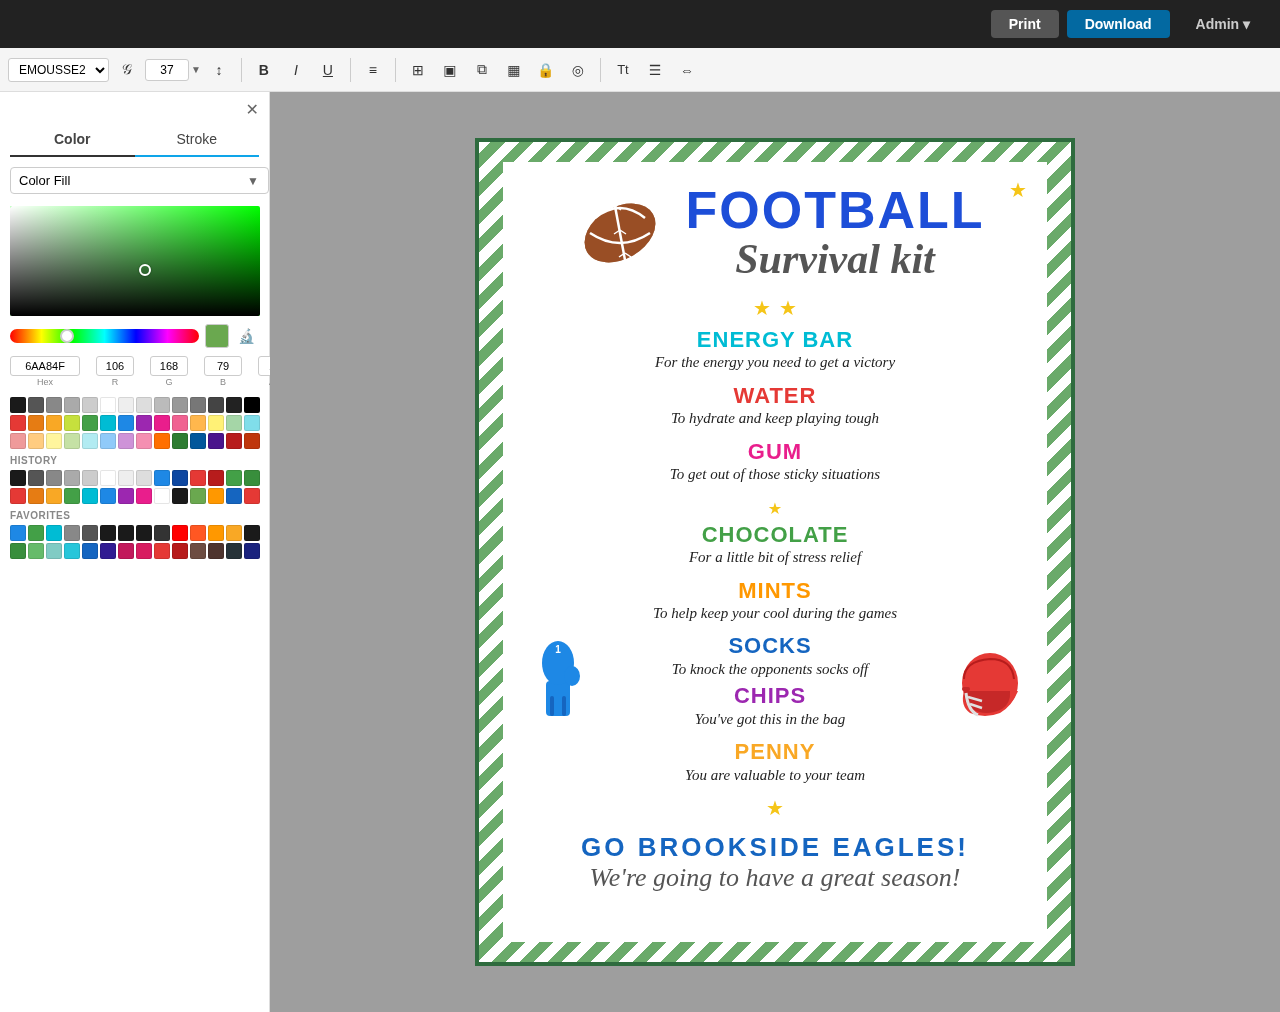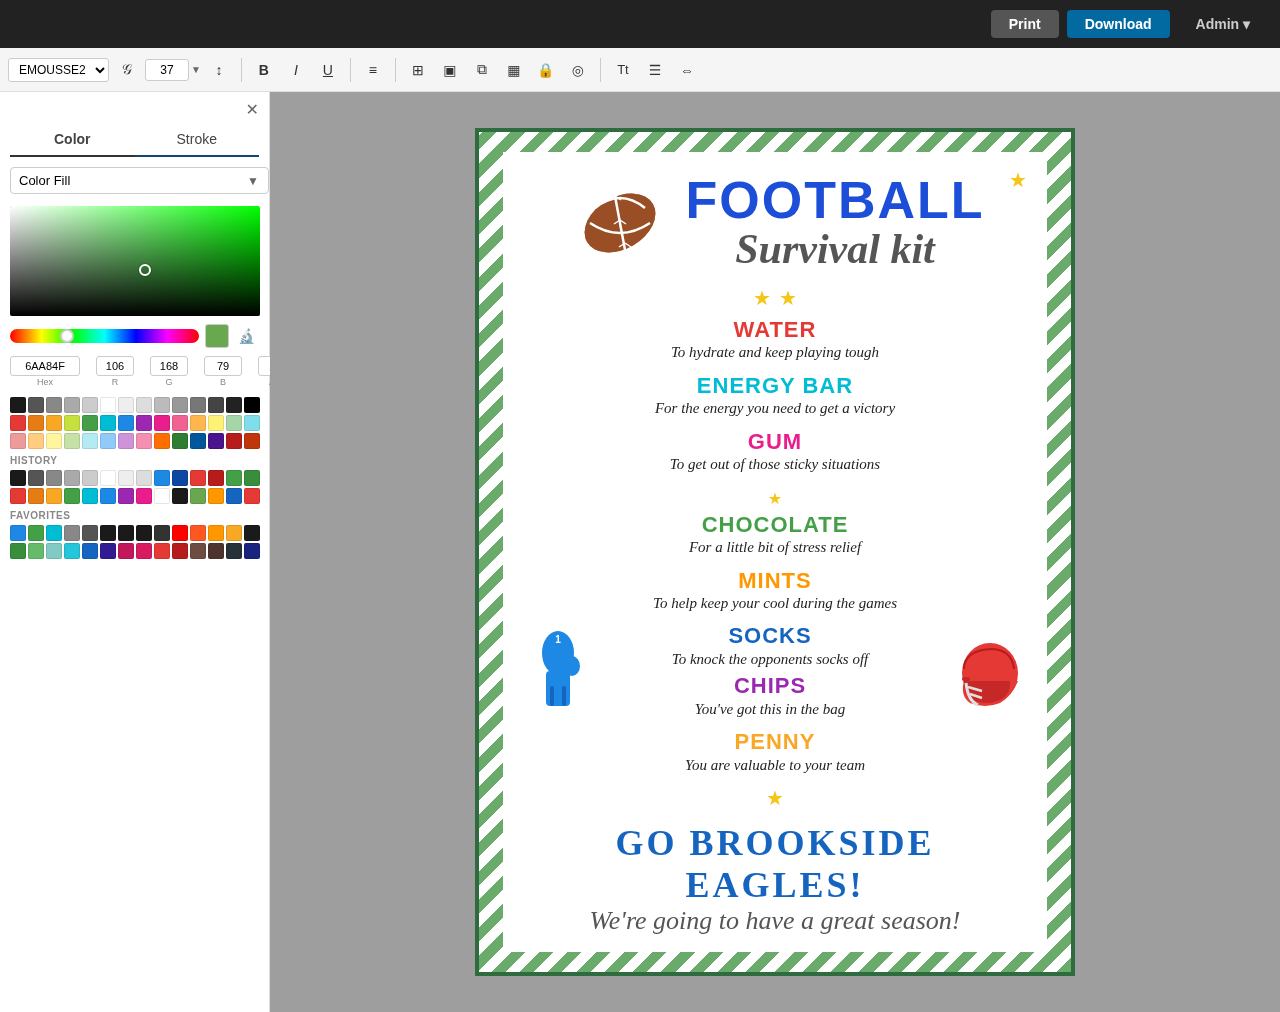--- a/index.html
+++ b/index.html
@@ -93,21 +93,21 @@
       justify-content: flex-end;
       padding: 8px 10px 4px;
     }
     #close-icon {
       cursor: pointer;
       font-size: 16px;
       color: #666;
     }
     #color-stroke-tabs {
       display: flex;
-      border-bottom: 2px solid #0c4a6e;
+      border-bottom: 2px solid #0ea5e9;
       margin: 0 10px;
     }
     .cs-tab {
       flex: 1;
       text-align: center;
       padding: 8px 0;
       cursor: pointer;
       font-size: 14px;
       color: #444;
     }
@@ -379,24 +379,24 @@
     .color-red { color: #e53935; }
     .color-cyan { color: #00bcd4; }
     .color-magenta { color: #e91e8c; }
     .color-green { color: #43a047; }
     .color-orange { color: #ff9800; }
     .color-blue { color: #1565c0; }
     .color-purple { color: #9c27b0; }
     .color-yellow { color: #f9a825; }
 
     .go-text {
-      font-size: 36px;
+      font-size: 26px;
       font-weight: 900;
       color: #1565c0;
-      font-family: Liberation Serif, serif;
+      font-family: Liberation Sans, sans-serif;
       letter-spacing: 3px;
       text-transform: uppercase;
       text-align: center;
       margin-top: 8px;
     }
     .season-text {
       font-size: 26px;
       color: #555;
       font-family: Georgia, serif;
       font-style: italic;
@@ -653,27 +653,27 @@
         </div>
 
         <div class="selections-area">
 
           <div class="stars-row">
             <span class="star-icon">★</span>
             <span class="star-icon">★</span>
           </div>
 
           <div class="item-block">
+            <div class="item-name color-cyan">ENERGY BAR</div>
+            <div class="item-desc">For the energy you need to get a victory</div>
+          </div>
+
+          <div class="item-block">
             <div class="item-name color-red">WATER</div>
             <div class="item-desc">To hydrate and keep playing tough</div>
-          </div>
-
-          <div class="item-block">
-            <div class="item-name color-cyan">ENERGY BAR</div>
-            <div class="item-desc">For the energy you need to get a victory</div>
           </div>
 
           <div class="item-block">
             <div class="item-name color-magenta">GUM</div>
             <div class="item-desc">To get out of those sticky situations</div>
           </div>
 
           <div class="item-block">
             <div class="stars-row" style="justify-content:center;">
               <span class="star-icon" style="font-size:16px;">★</span>

